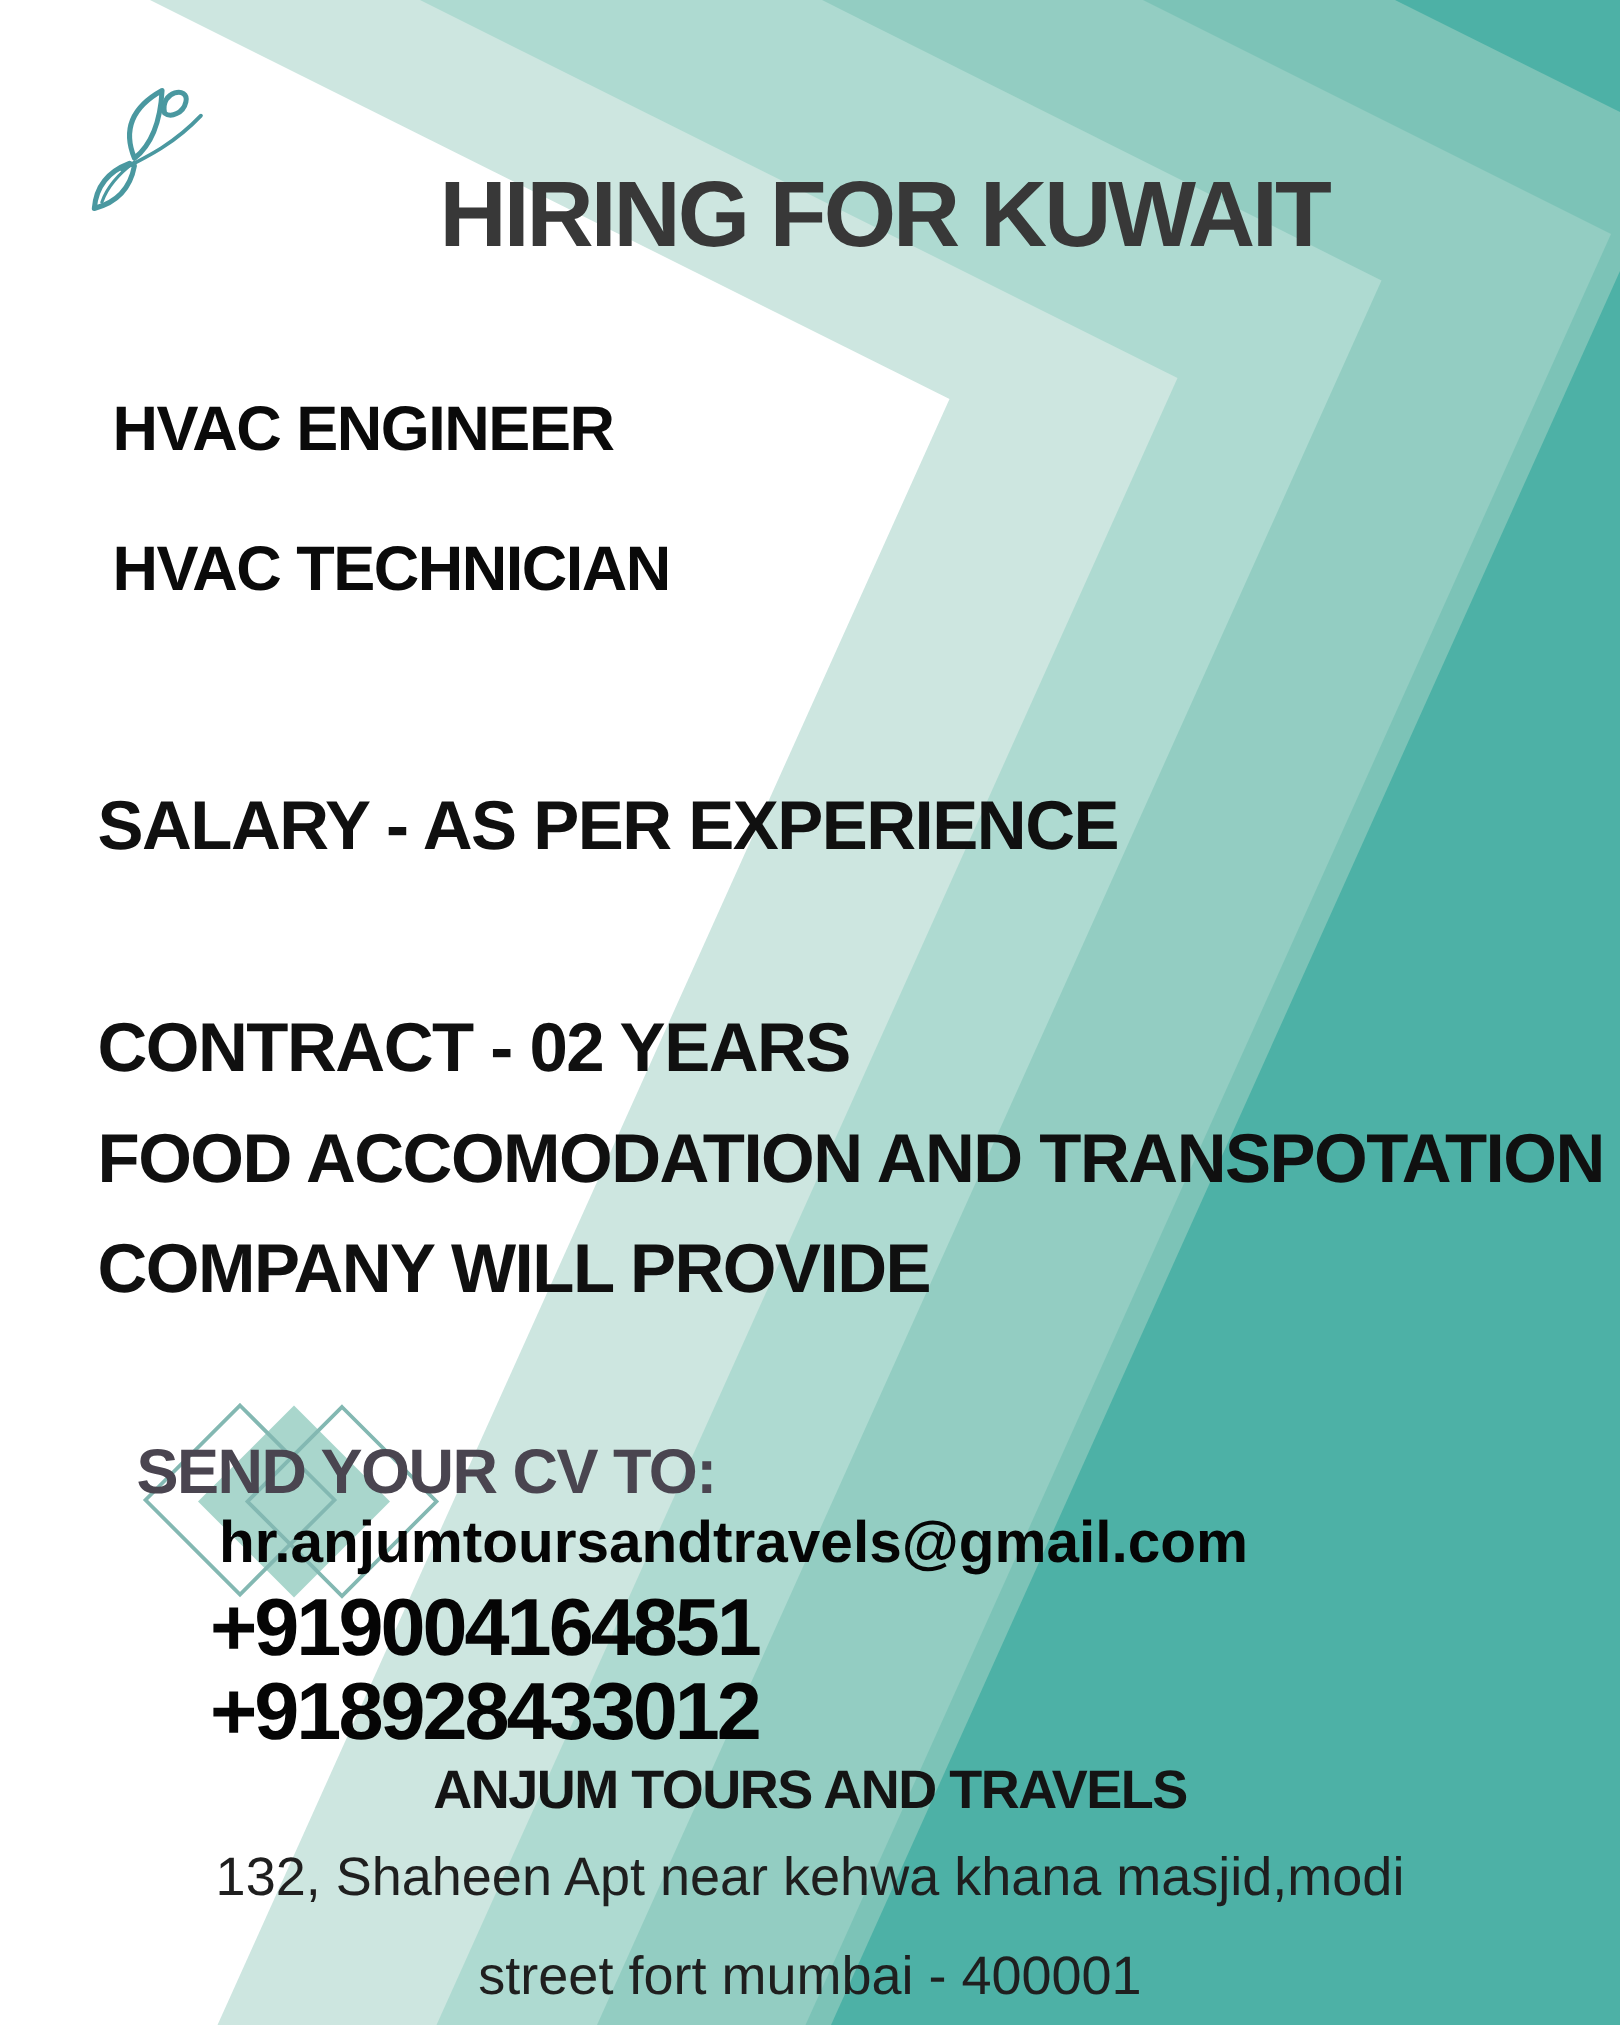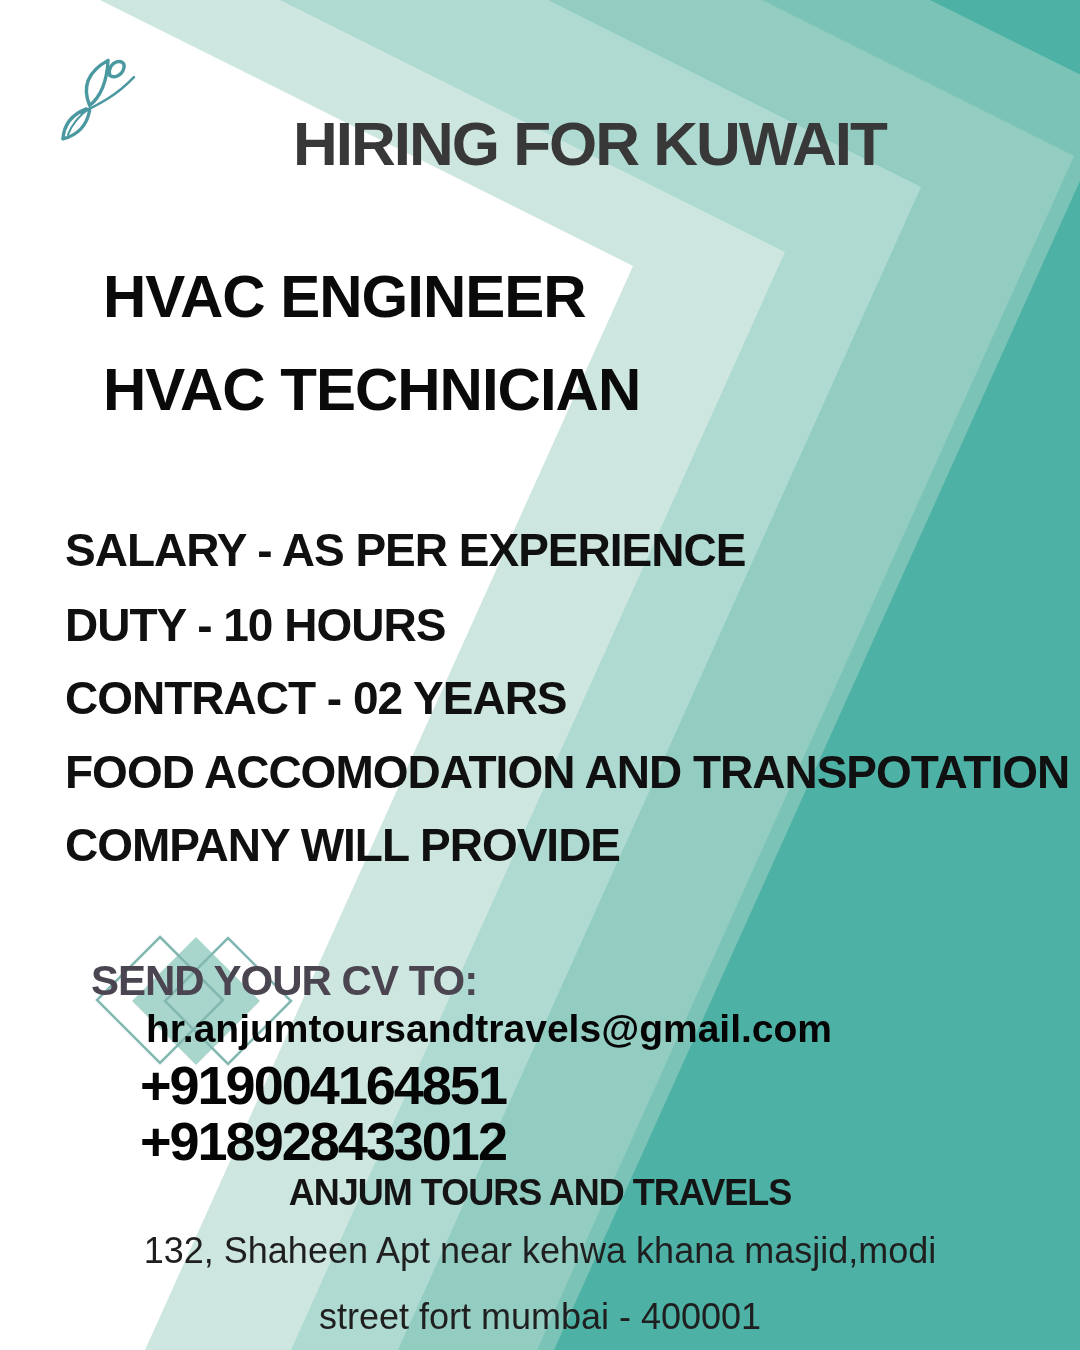--- a/index.html
+++ b/index.html
@@ -13,23 +13,22 @@
   .bg{position:absolute;left:0;top:0;width:1080px;height:1350px;display:block;}
   .logo{position:absolute;left:56px;top:52px;width:84px;height:92px;}
   .txt{position:absolute;white-space:nowrap;}
   .title{
     left:293px;top:108px;
     font-size:62px;font-weight:bold;letter-spacing:-2px;
     color:#383838;
   }
   .position-line{
     left:75px;
-    font-size:60px;font-weight:bold;letter-spacing:-1px;
+    font-size:42px;font-weight:bold;letter-spacing:-1px;
     color:#0a0a0a;
-    margin-left:28px;
   }
   .pos1{top:262px;} .pos2{top:355px;}
   .detail-line{
     left:65px;
     font-size:46px;font-weight:bold;letter-spacing:-1px;
     color:#101010;
   }
   .d0{top:523px;} .d1{top:598px;} .d2{top:671px;} .d3{top:745px;} .d4{top:818px;}
   .cv-heading{
     left:91px;top:957px;
@@ -86,21 +85,20 @@
       <path d="M40,67 Q20,82 14,99" stroke-width="2.5"></path>
     </g>
   </svg>
 
   <div class="txt title">HIRING FOR KUWAIT</div>
 
   <div class="txt position-line pos1">HVAC ENGINEER</div>
   <div class="txt position-line pos2">HVAC TECHNICIAN</div>
 
   <div class="txt detail-line d0">SALARY - AS PER EXPERIENCE</div>
-  <div class="txt detail-line d1">DUTY - 10 HOURS</div>
   <div class="txt detail-line d2">CONTRACT - 02 YEARS</div>
   <div class="txt detail-line d3">FOOD ACCOMODATION AND TRANSPOTATION</div>
   <div class="txt cv-heading">SEND YOUR CV TO:</div>
 
   <div class="txt detail-line d4">COMPANY WILL PROVIDE</div>
   <div class="txt cv-email">hr.anjumtoursandtravels@gmail.com</div>
   <div class="txt cv-phone ph1">+919004164851</div>
   <div class="txt cv-phone ph2">+918928433012</div>
 
   <div class="txt footer-company">ANJUM TOURS AND TRAVELS</div>

